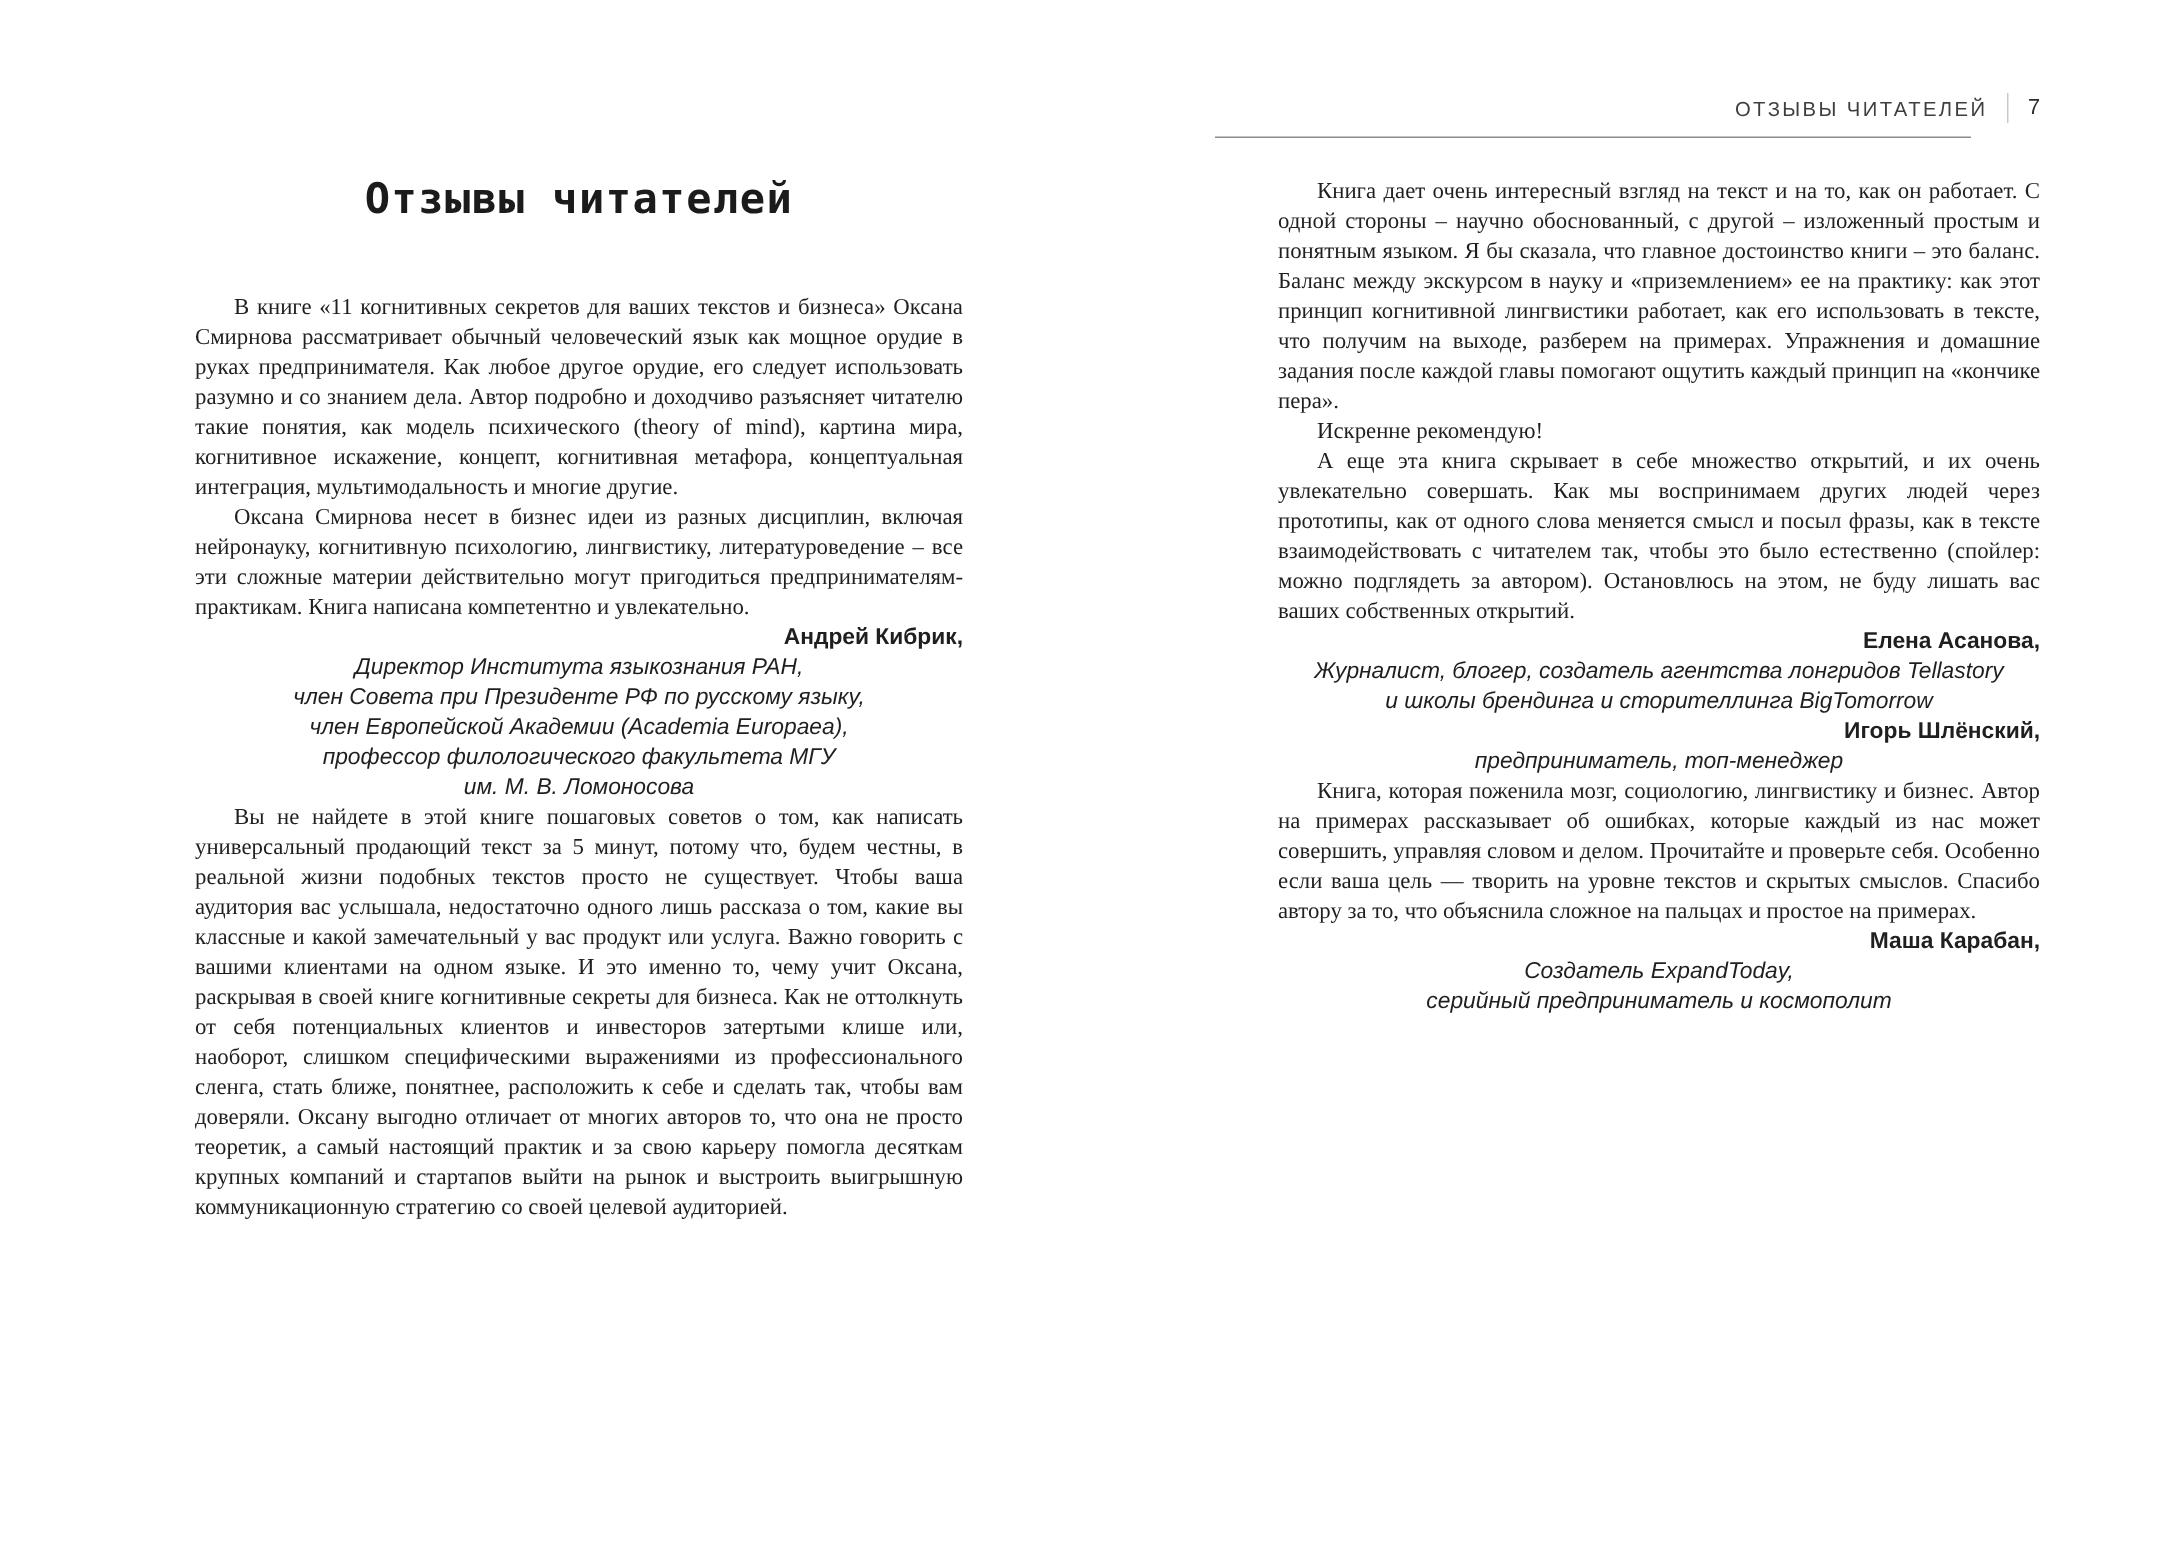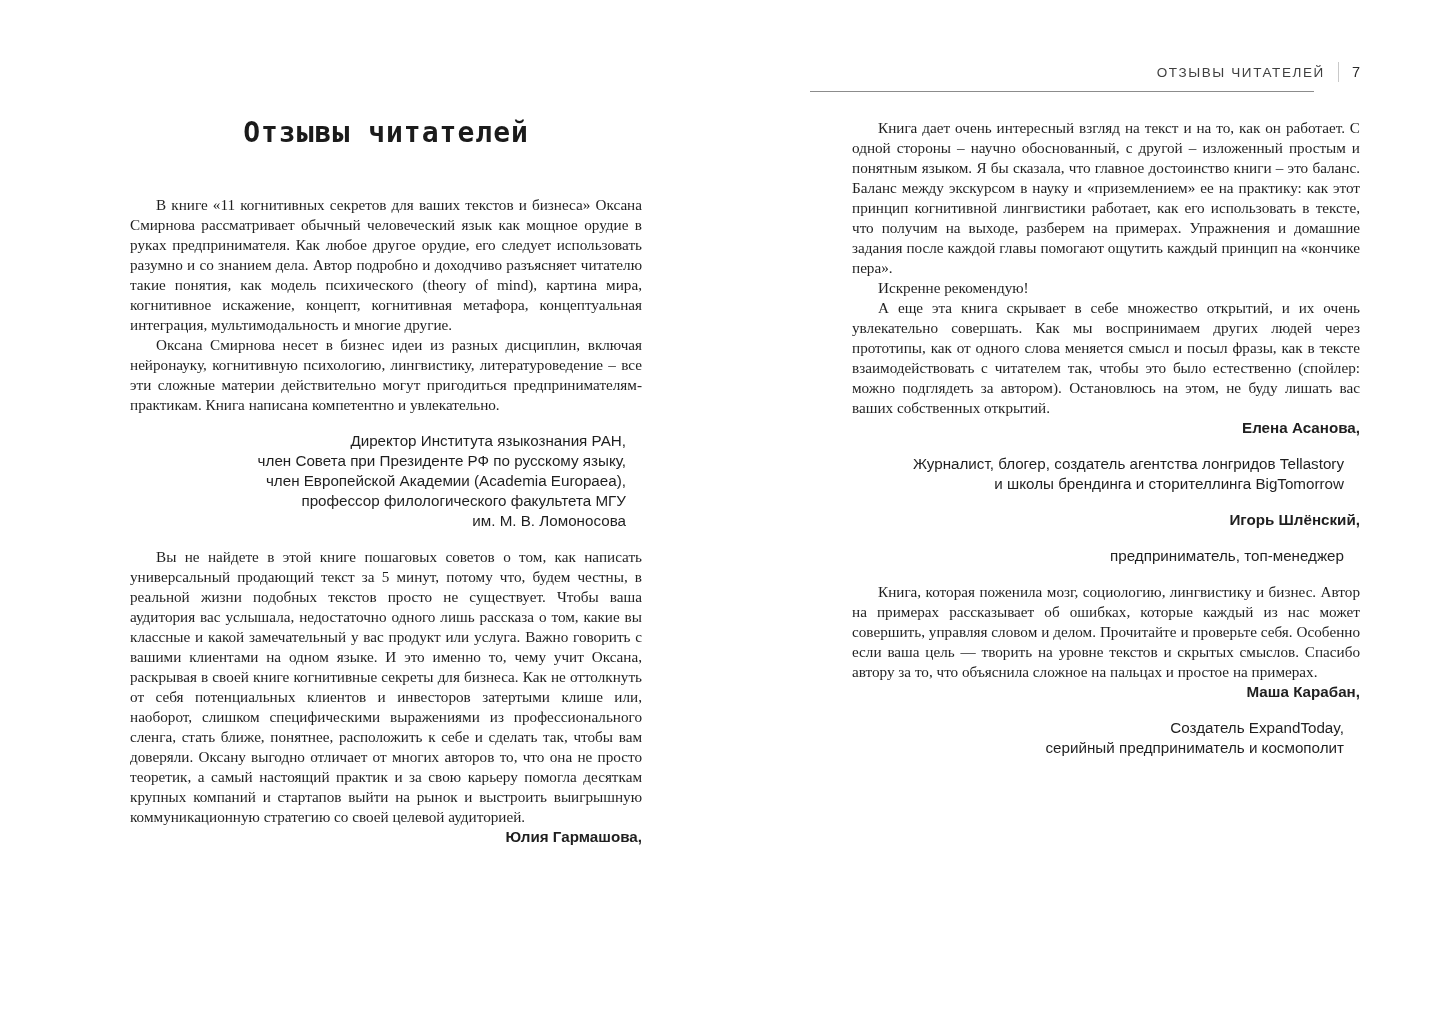--- a/index.html
+++ b/index.html
@@ -36,22 +36,23 @@
   .gap { }
 
   .sig-name {
     margin:0;
     text-align:right;
     font-weight:bold;
     font-size:15.2px;
     line-height:20px;
   }
   .sig-role {
-    margin:16px;
-    text-align:right;
+    margin:0;
+    text-align:center;
+    font-style:italic;
     font-size:15.2px;
     line-height:20px;
     white-space:pre-line;
   }
 
   .running-header { margin-bottom:26px; }
   .rh-row {
     display:flex;
     justify-content:flex-end;
     align-items:center;
@@ -70,29 +71,29 @@
 </style>
 </head>
 <body>
 
 <div class="page page-left">
   <h1 class="book-title">Отзывы читателей</h1>
 
   <p class="para">В книге «11 когнитивных секретов для ваших текстов и бизнеса» Оксана Смирнова рассматривает обычный человеческий язык как мощное орудие в руках предпринимателя. Как любое другое орудие, его следует использовать разумно и со знанием дела. Автор подробно и доходчиво разъясняет читателю такие понятия, как модель психического (theory of mind), картина мира, когнитивное искажение, концепт, когнитивная метафора, концептуальная интеграция, мультимодальность и многие другие.</p>
   <p class="para">Оксана Смирнова несет в бизнес идеи из разных дисциплин, включая нейронауку, когнитивную психологию, лингвистику, литературоведение – все эти сложные материи действительно могут пригодиться предпринимателям-практикам. Книга написана компетентно и увлекательно.</p>
 
+  <p class="sig-name">Андрей Кибрик,</p>
   <p class="sig-role">Директор Института языкознания РАН,
 член Совета при Президенте РФ по русскому языку,
 член Европейской Академии (Academia Europaea),
 профессор филологического факультета МГУ
 им. М. В. Ломоносова</p>
 
   <p class="para gap">Вы не найдете в этой книге пошаговых советов о том, как написать универсальный продающий текст за 5 минут, потому что, будем честны, в реальной жизни подобных текстов просто не существует. Чтобы ваша аудитория вас услышала, недостаточно одного лишь рассказа о том, какие вы классные и какой замечательный у вас продукт или услуга. Важно говорить с вашими клиентами на одном языке. И это именно то, чему учит Оксана, раскрывая в своей книге когнитивные секреты для бизнеса. Как не оттолкнуть от себя потенциальных клиентов и инвесторов затертыми клише или, наоборот, слишком специфическими выражениями из профессионального сленга, стать ближе, понятнее, расположить к себе и сделать так, чтобы вам доверяли. Оксану выгодно отличает от многих авторов то, что она не просто теоретик, а самый настоящий практик и за свою карьеру помогла десяткам крупных компаний и стартапов выйти на рынок и выстроить выигрышную коммуникационную стратегию со своей целевой аудиторией.</p>
 
-  <p class="sig-name">Юлия Гармашова,</p>
 </div>
 
 <div class="page page-right">
   <div class="running-header">
     <div class="rh-row">
       <span class="rh-title">ОТЗЫВЫ ЧИТАТЕЛЕЙ</span>
       <span class="rh-divider"></span>
       <span class="rh-number">7</span>
     </div>
     <div class="rh-rule"></div>

